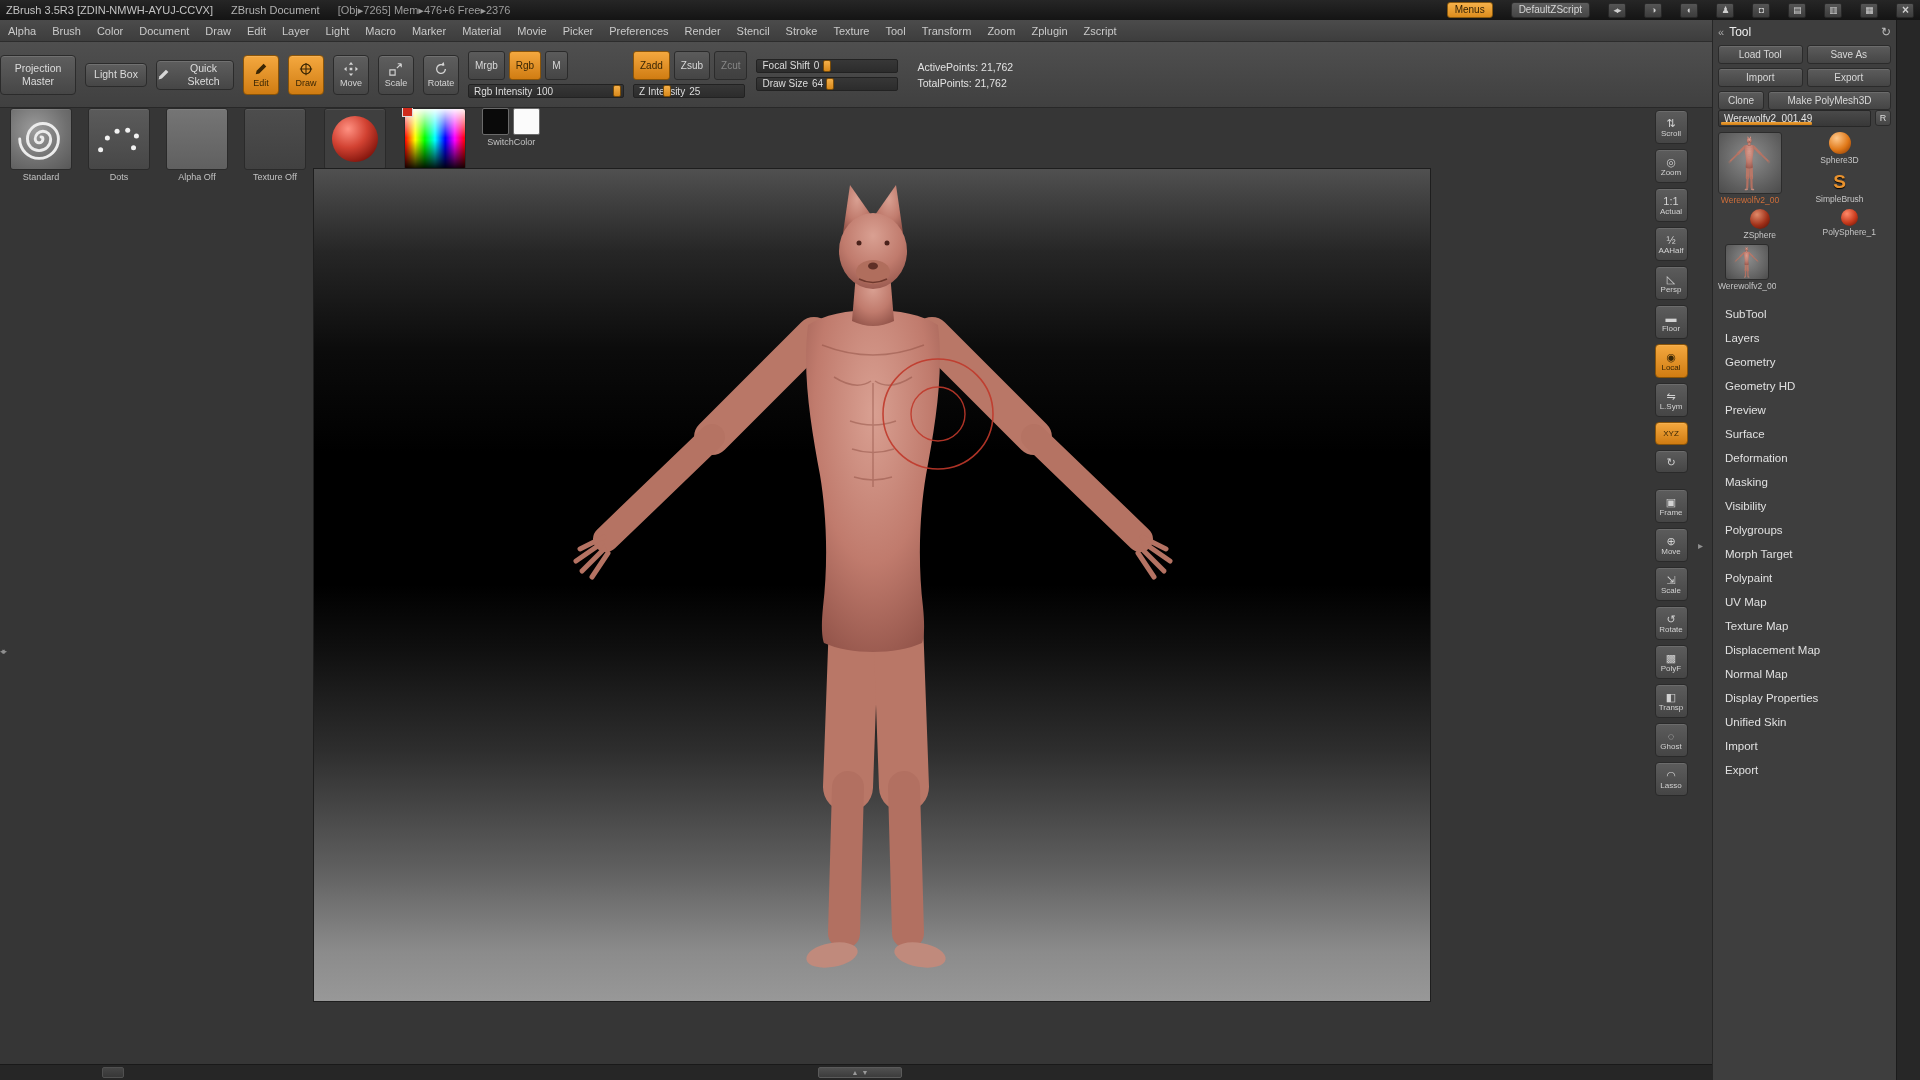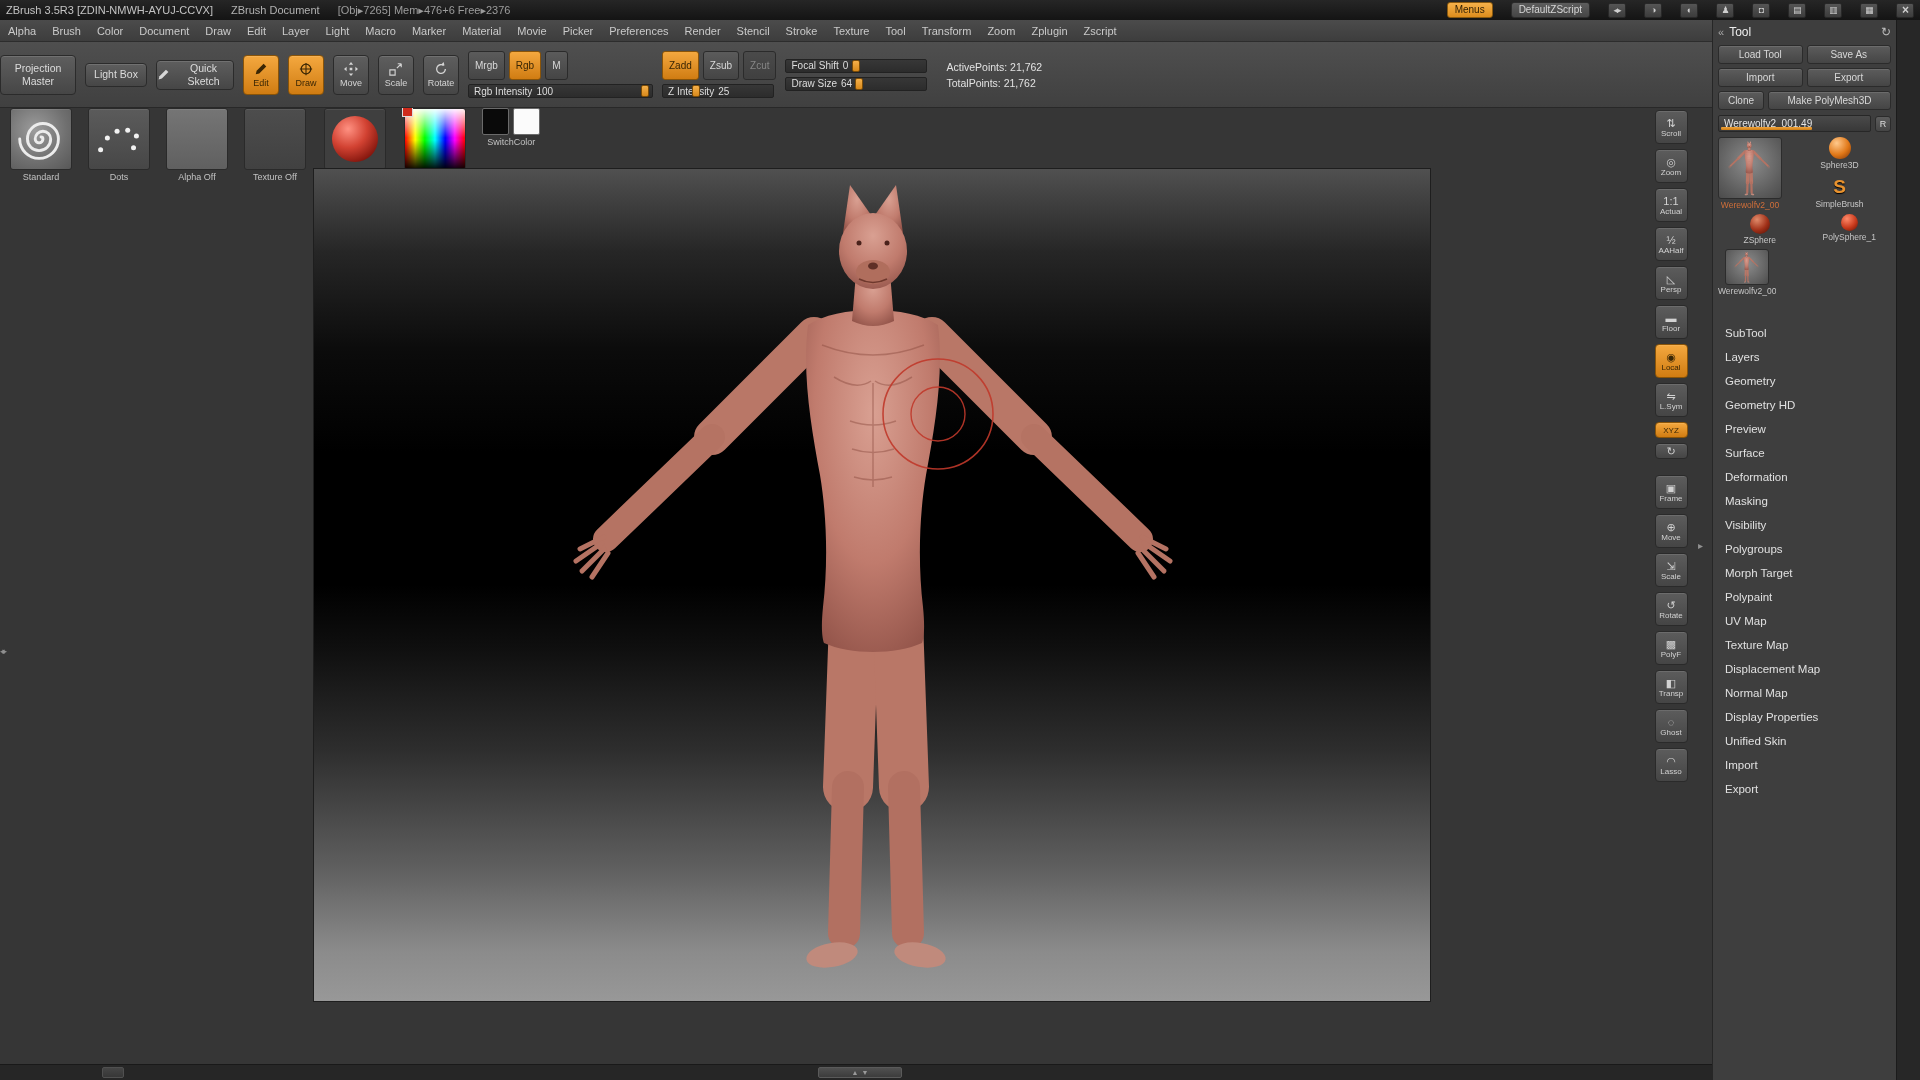--- a/index.html
+++ b/index.html
@@ -27,21 +27,21 @@
   .lb{width:62px;height:24px}
   .qs{width:78px;height:30px;gap:4px}
   .mode-btn{width:36px;height:40px;border-radius:4px;display:flex;flex-direction:column;align-items:center;justify-content:center;gap:2px;font-size:9px;border:1px solid #2b2b2b;background:linear-gradient(#5e5e5e,#464646);color:#d4d4d4;box-shadow:inset 0 1px 0 rgba(255,255,255,.12)}
   .mode-btn.active{background:linear-gradient(#f4a83f,#d07c12);border-color:#8a5408;color:#3a2604}
   .chip{height:29px;padding:0 6px;font-size:10px;display:flex;align-items:center;background:linear-gradient(#5b5b5b,#454545);border:1px solid #2b2b2b;border-radius:3px;color:#d8d8d8}
   .chip.on{background:linear-gradient(#f4a83f,#d07c12);border-color:#8a5408;color:#3a2604}
   .chip.dim{color:#868686;background:linear-gradient(#4a4a4a,#404040)}
   .shelf-group{display:flex;flex-direction:column;gap:4px}
   .shelf-row{display:flex;gap:4px}
   .zslider{position:relative;height:14px;background:linear-gradient(#373737,#2c2c2c);border:1px solid #222;border-radius:2px;display:flex;align-items:center;gap:4px;padding:0 5px;font-size:10px;color:#ddd}
-  .w150{width:185px}.w110{width:112px}.w140{width:142px}
+  .w150{width:156px}.w110{width:112px}.w140{width:142px}
   .sl-handle{position:absolute;top:0;width:8px;height:12px;background:linear-gradient(#f5b04a,#d8891b);border:1px solid #7a4c08;border-radius:2px}
   .points{display:flex;flex-direction:column;gap:4px;font-size:10.5px;color:#e2e2e2;margin-left:10px}
 
   
   .workspace{position:absolute;left:0;top:108px;width:1712px;height:972px;background:#363636}
   .canvas{position:absolute;left:313px;top:60px;width:1118px;height:834px;border:1px solid #1e1e1e;background:linear-gradient(to bottom,#505050 0%,#262626 10%,#0b0b0b 22%,#000 34%,#000 50%,#101010 58%,#2e2e2e 70%,#5f5f5f 84%,#8b8b8b 94%,#989898 100%)}
   .canvas svg{display:block}
 
   
   .tray{position:absolute;left:10px;top:0;width:92px;display:flex;flex-direction:row;align-items:flex-start;gap:16px;padding-top:0}
@@ -58,53 +58,53 @@
   .tray-label{font-size:9px;color:#c2c2c2;margin-top:2px;white-space:nowrap}
   .switchwrap{display:flex;gap:4px;align-items:center}
   .swc{width:27px;height:27px;border:1px solid #6b6b6b;border-radius:2px}
   .swc.black{background:#0a0a0a}
   .swc.white{background:#fbfbfb}
 
   
   .rshelf{position:absolute;left:1652px;top:2px;width:38px;display:flex;flex-direction:column;align-items:center;gap:5px}
   .shelf-btn{width:33px;height:34px;background:linear-gradient(#5c5c5c,#454545);border:1px solid #2a2a2a;border-radius:4px;display:flex;flex-direction:column;align-items:center;justify-content:center;color:#d2d2d2;box-shadow:inset 0 1px 0 rgba(255,255,255,.1)}
   .shelf-btn.active{background:linear-gradient(#f4a83f,#d07c12);border-color:#8a5408;color:#3a2604}
-  .shelf-btn.bar{height:16px;flex-direction:row}
+  .shelf-btn.bar{height:23px;flex-direction:row}
   .shelf-ic{font-size:11px;line-height:12px}
   .shelf-lb{font-size:8px;line-height:9px;white-space:nowrap}
   .shelf-gap{height:6px}
 
   
   .panel{position:absolute;left:1712px;top:20px;width:184px;height:1060px;background:#3e3e3e;border-left:1px solid #262626;padding:3px 5px;z-index:25}
   .edge-strip{position:absolute;left:1896px;top:20px;width:24px;height:1060px;background:#272727;border-left:1px solid #1b1b1b}
   .panel-head{display:flex;align-items:center;height:18px;color:#ededed;font-size:12px;gap:5px}
   .panel-head .arrow{color:#a8a8a8;font-size:11px}
   .panel-head .spacer{flex:1}
   .panel-head .refresh{color:#bdbdbd;font-size:12px}
   .prow{display:flex;gap:4px;margin-top:4px}
   .pbtn{flex:1;height:19px;background:linear-gradient(#5c5c5c,#454545);border:1px solid #2b2b2b;border-radius:3px;color:#d8d8d8;font-size:10px;display:flex;align-items:center;justify-content:center;white-space:nowrap;box-shadow:inset 0 1px 0 rgba(255,255,255,.1)}
   .pbtn.small{flex:0 0 46px}
-  .tname-row{display:flex;gap:4px;margin-top:5px;align-items:flex-end}
+  .tname-row{display:flex;gap:4px;align-items:flex-start}
   .tname{position:relative;flex:1;height:17px;background:linear-gradient(#4a4a4a,#383838);border:1px solid #272727;border-radius:2px;font-size:10px;color:#e4e4e4;display:flex;align-items:center;padding:0 5px;white-space:nowrap;overflow:hidden}
   .tname-underline{position:absolute;left:2px;bottom:1px;height:3px;width:60%;background:linear-gradient(#f0a43c,#cf7d14);border-radius:1px}
   .rbtn{width:16px;height:16px;background:linear-gradient(#5c5c5c,#454545);border:1px solid #2b2b2b;border-radius:3px;color:#ddd;font-size:9px;display:flex;align-items:center;justify-content:center}
   .thumbs{margin-top:5px}
   .trow{display:flex;gap:6px;margin-top:4px;align-items:flex-start}
   .tcol{display:flex;flex-direction:column;gap:6px;flex:1}
   .tcell{display:flex;flex-direction:column;align-items:center;gap:1px;min-width:0}
   .tlabel{font-size:8.5px;color:#c6c6c6;white-space:nowrap;overflow:hidden;max-width:84px}
   .tlabel.orange{color:#d06f3a}
   .bigthumb{width:64px;height:62px;background:radial-gradient(circle at 50% 40%,#8d8d8d,#5d5d5d 70%,#4b4b4b);border:1px solid #2c2c2c;border-radius:3px;display:flex;align-items:center;justify-content:center}
   .smallthumb{width:44px;height:36px;background:radial-gradient(circle at 50% 40%,#8d8d8d,#5d5d5d 75%,#4b4b4b);border:1px solid #2c2c2c;border-radius:3px;display:flex;align-items:center;justify-content:center}
   .ball{border-radius:50%}
   .ball.s3d{width:22px;height:22px;background:radial-gradient(circle at 35% 28%,#ffc98c,#e07818 55%,#7a3004)}
   .ball.zs{width:20px;height:20px;background:radial-gradient(circle at 35% 28%,#e08a6a,#a03018 55%,#4a0d04)}
   .ball.ps{width:17px;height:17px;background:radial-gradient(circle at 35% 28%,#ff8a6a,#c83a1c 55%,#5c1004)}
   .sglyph{font-size:19px;font-weight:bold;color:#e8922e;line-height:22px;text-shadow:0 1px 1px #000}
-  .sections{margin-top:25px}
+  .sections{margin-top:11px}
   .sect{height:24px;display:flex;align-items:center;padding-left:7px;font-size:11.5px;color:#e0e0e0}
 
   
   .hscroll{position:absolute;left:0;bottom:0;width:1712px;height:16px;background:#262626;border-top:1px solid #191919}
   .hs-handle{position:absolute;left:818px;top:2px;width:84px;height:11px;background:linear-gradient(#505050,#3c3c3c);border:1px solid #5a5a5a;border-radius:2px;display:flex;align-items:center;justify-content:center;gap:3px;color:#9a9a9a;font-size:7px}
   .hs-left{position:absolute;left:102px;top:2px;width:22px;height:11px;background:linear-gradient(#454545,#373737);border:1px solid #505050;border-radius:2px}
   .tray-toggle{position:absolute;left:0;top:538px;color:#8f8f8f;font-size:9px;letter-spacing:-2px}
   .panel-arrow{position:absolute;left:1698px;top:540px;color:#909090;font-size:10px}
 
   .icon-svg{display:block}

